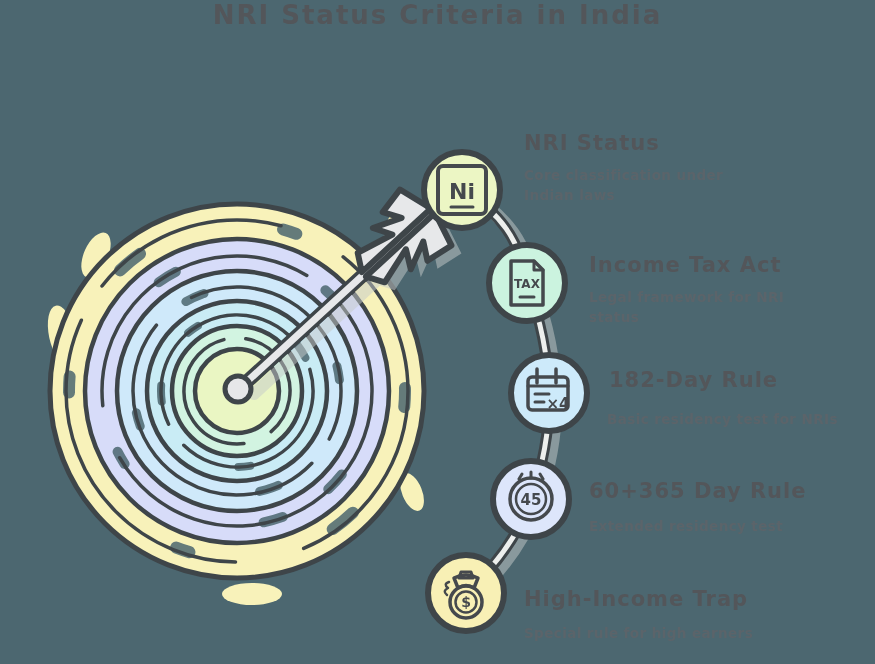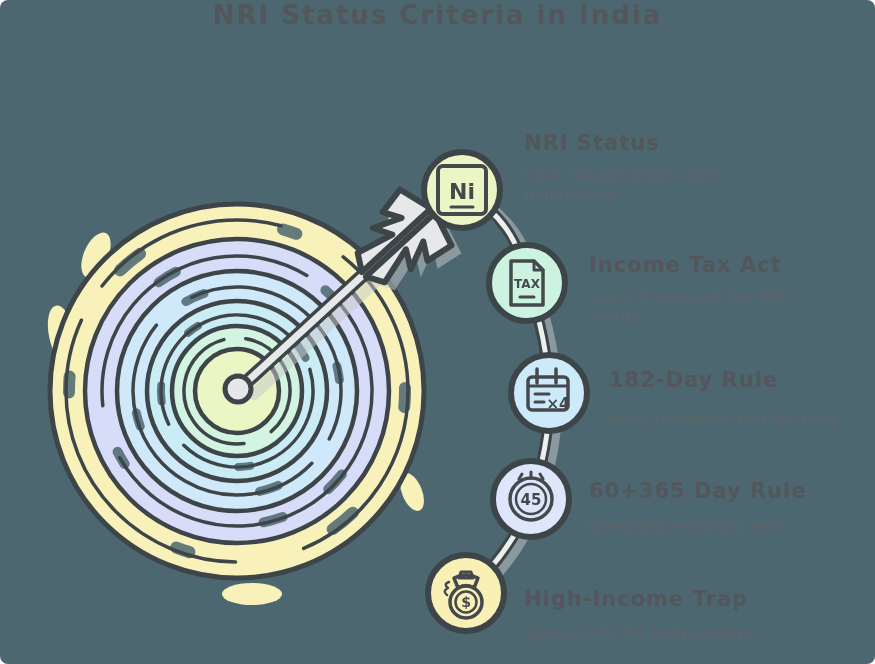--- a/index.html
+++ b/index.html
@@ -2,21 +2,20 @@
 <html><head>
 <meta charset="utf-8">
 <style>
   html,body{margin:0;padding:0;}
   .stage{
     position:relative;
     width:875px;height:664px;
     background:#4c6770;
     overflow:hidden;
     font-family:"DejaVu Sans", sans-serif;
-    border-radius:8px;
   }
   .page-title{
     position:absolute;
     left:0; top:52; width:875px;
     text-align:center;
     font-size:26px; font-weight:bold;
     letter-spacing:2px;
     color:#53565a;
   }
   .item-heading{

